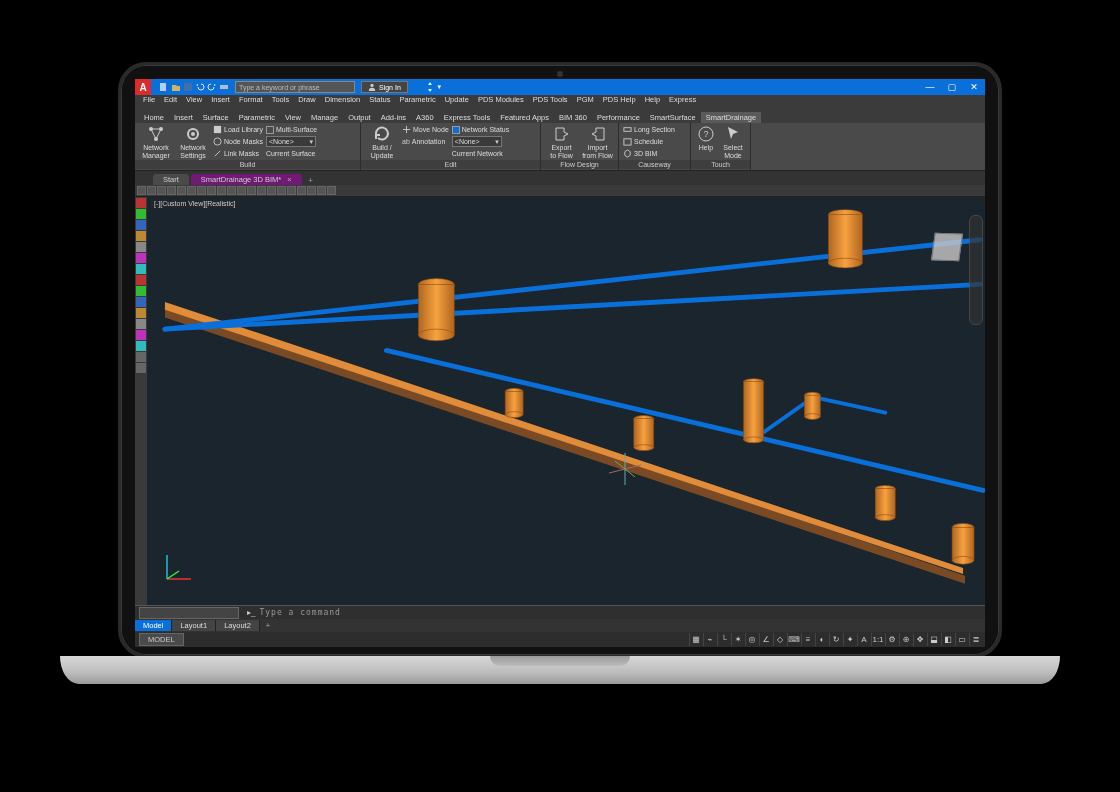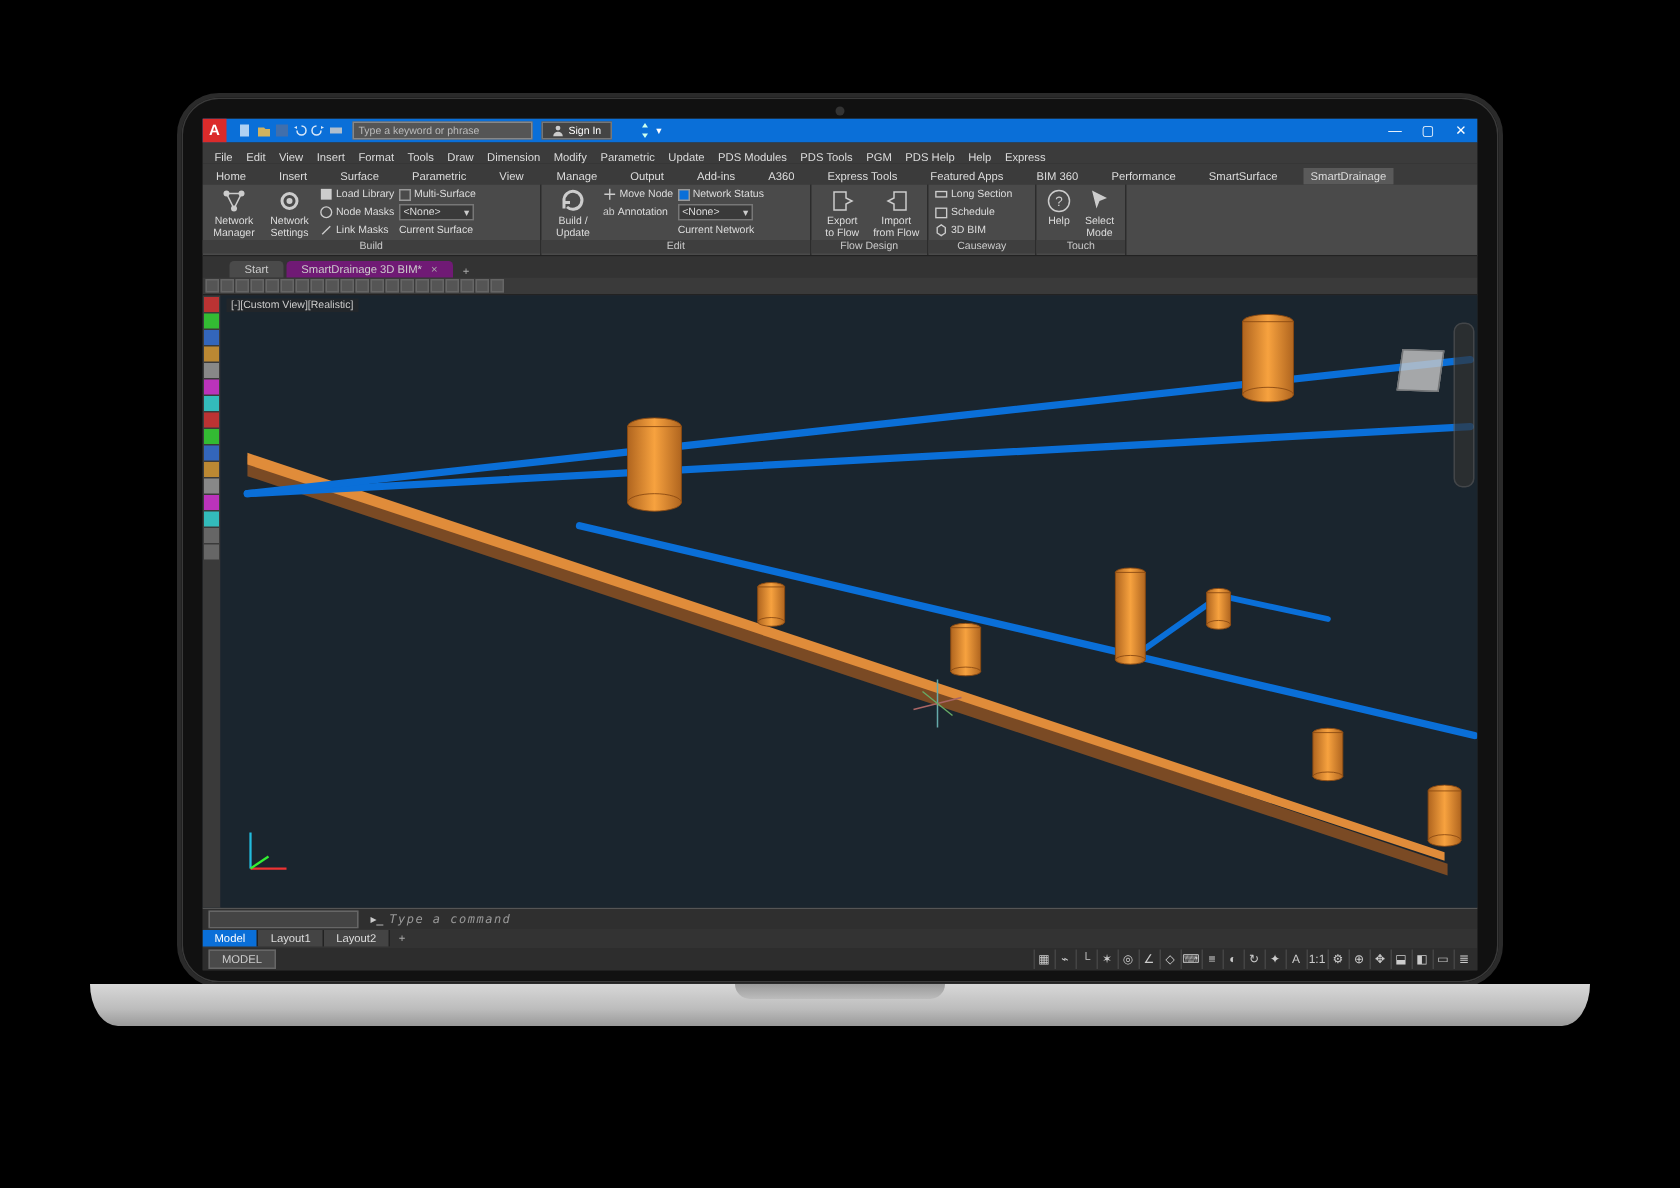--- a/index.html
+++ b/index.html
@@ -14,24 +14,24 @@
   .titlebar{height:16px;background:#0a6fd8;display:flex;align-items:center;color:#fff;font-size:8px}
   .appicon{width:16px;height:16px;background:#db2b2b;color:#fff;display:flex;align-items:center;justify-content:center;font-weight:bold;font-size:10px;margin-right:4px}
   .qat{display:flex;gap:2px;margin-left:4px}
   .qat span{width:10px;height:10px;display:inline-block;opacity:.85}
   .tb-center{flex:1;text-align:center;white-space:nowrap;overflow:hidden}
   .tb-search{width:120px;height:12px;background:#555;border:1px solid #888;margin:0 6px;font-size:7px;color:#bbb;padding:0 3px;display:flex;align-items:center}
   .tb-signin{background:#444;height:12px;padding:0 6px;display:flex;align-items:center;gap:3px;border:1px solid #777;font-size:7px}
   .winbtns{display:flex;margin-left:auto}
   .winbtns div{width:22px;height:16px;display:flex;align-items:center;justify-content:center;color:#fff;font-size:9px}
   
-  .menubar{height:14px;background:#3b3b3b;display:flex;align-items:flex-end;padding-left:4px;gap:1px;font-size:7.5px}
+  .menubar{height:14px;background:#3b3b3b;display:flex;align-items:flex-start;padding-left:4px;gap:1px;font-size:7.5px}
   .menubar span{padding:0 4px;cursor:default}
   
-  .ribtabs{height:14px;background:#3b3b3b;display:flex;align-items:flex-end;padding-left:4px;gap:12px;font-size:7.5px}
+  .ribtabs{height:14px;background:#3b3b3b;display:flex;align-items:flex-end;padding-left:4px;gap:0;font-size:7.5px}
   .ribtabs span{padding:1px 5px}
   .ribtabs .active{background:#5a5a5a}
   
   .ribbon{height:48px;background:#4a4a4a;display:flex;border-bottom:1px solid #222}
   .panel{display:flex;flex-direction:column;border-right:1px solid #2c2c2c;padding:1px 4px}
   .panel-body{flex:1;display:flex;align-items:flex-start;gap:3px}
   .panel-title{text-align:center;font-size:7px;color:#ccc;background:#3e3e3e;margin:0 -4px;padding:1px 0}
   .bigbtn{display:flex;flex-direction:column;align-items:center;justify-content:flex-start;width:34px;text-align:center;font-size:7px;line-height:8px;padding-top:1px}
   .bigbtn .ic{width:18px;height:18px;margin-bottom:1px;display:flex;align-items:center;justify-content:center}
   .smallstack{display:flex;flex-direction:column;gap:1px;font-size:7px}
@@ -57,21 +57,21 @@
   .viewlabel{position:absolute;left:4px;top:2px;font-size:7px;color:#ccc;background:rgba(40,40,40,.6);padding:1px 3px}
   .viewcube{position:absolute;right:24px;top:36px;width:28px;height:28px;background:#c8c8c8;border:1px solid #888;transform:rotate(8deg) skewY(-6deg);opacity:.8}
   .navbar-r{position:absolute;right:2px;top:18px;width:14px;height:110px;background:#323232;border:1px solid #555;border-radius:6px;opacity:.7}
   .ucs{position:absolute;left:12px;bottom:18px;width:40px;height:40px}
   .crosshair{position:absolute;left:458px;top:252px;width:40px;height:40px;pointer-events:none}
   
   svg.scene{position:absolute;inset:0;width:100%;height:100%}
   
   .cmdline{height:14px;background:#2f2f2f;display:flex;align-items:center;font-size:8px;color:#999;border-top:1px solid #555}
   .cmd-handle{width:100px;height:12px;background:#444;margin:0 4px;border:1px solid #666}
-  .cmd-prompt{font-style:italic;font-family:monospace;letter-spacing:1px}
+  .cmd-prompt{font-family:monospace;letter-spacing:1px}
   .cmd-arrow{margin:0 4px;color:#ccc}
   
   .btabs{height:13px;background:#333;display:flex;align-items:center;font-size:7.5px}
   .btab{padding:1px 8px;background:#444;border-right:1px solid #222}
   .btab.active{background:#0a6fd8;color:#fff}
   .addb{padding:0 6px;color:#aaa}
   
   .status{height:15px;background:#2d2d2d;display:flex;align-items:center;font-size:7.5px;color:#ccc}
   .status .modelpill{background:#4a4a4a;padding:1px 8px;margin-left:4px;border:1px solid #666}
   .status .spacer{flex:1}
@@ -134,21 +134,21 @@
 
     <div class="menubar">
       <span>File</span>
       <span>Edit</span>
       <span>View</span>
       <span>Insert</span>
       <span>Format</span>
       <span>Tools</span>
       <span>Draw</span>
       <span>Dimension</span>
-      <span>Modify</span>
+      <span>Status</span>
       <span>Parametric</span>
       <span>Update</span>
       <span>PDS Modules</span>
       <span>PDS Tools</span>
       <span>PGM</span>
       <span>PDS Help</span>
       <span>Help</span>
       <span>Express</span>
     </div>
 

